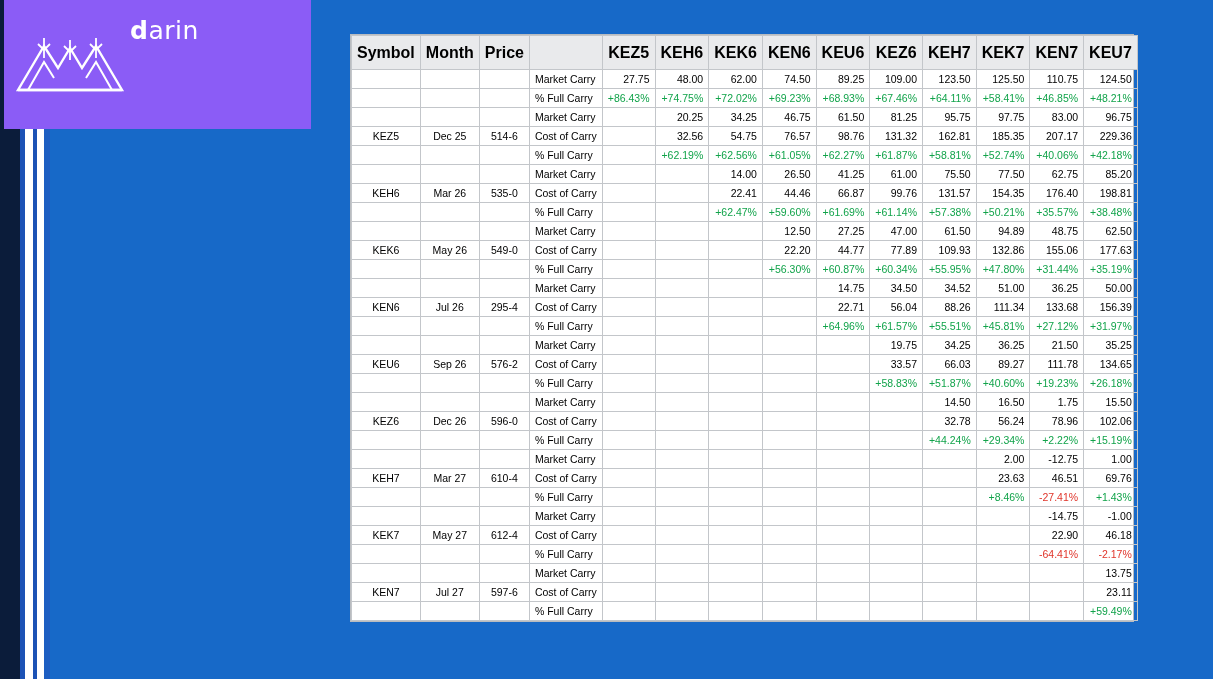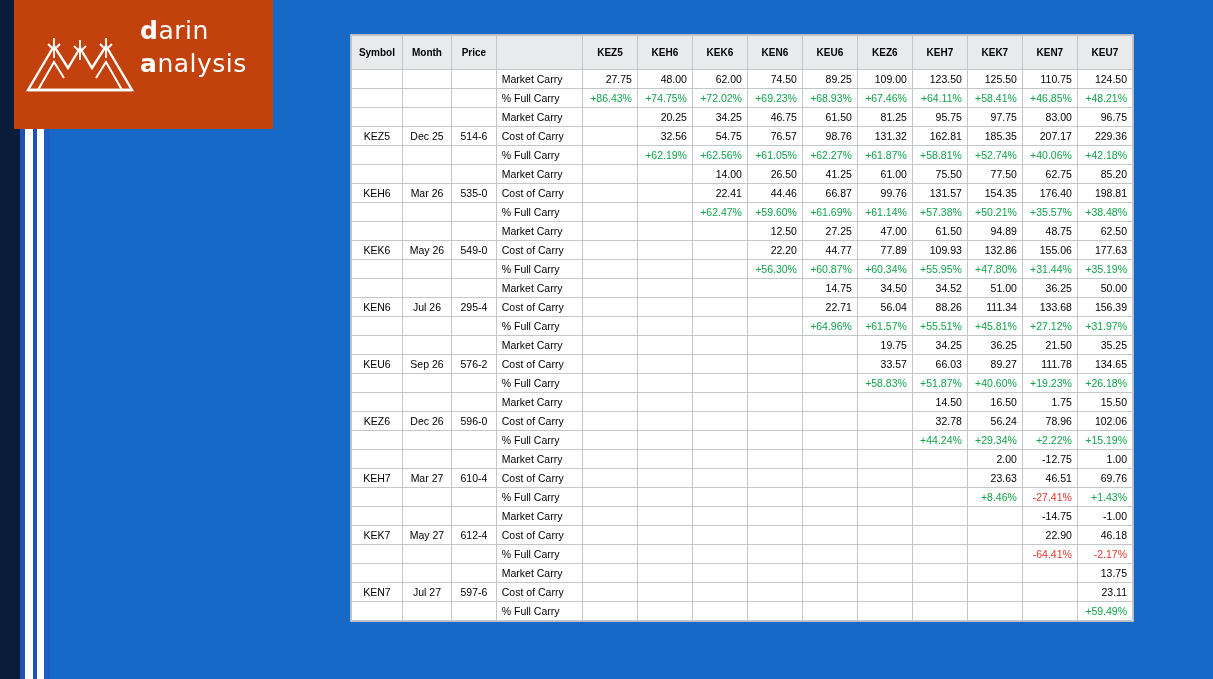--- a/index.html
+++ b/index.html
@@ -61,26 +61,27 @@
     left: 0;
     top: 0;
     width: 20px;
     height: 679px;
     background: #0b1c3a;
   }
 
   
   .logo-block {
     position: absolute;
-    left: 14px;
+    left: 4px;
     top: 0;
     width: 259px;
     height: 129px;
-    background: #c2410c;
+    background: #8b5cf6;
     z-index: 5;
+    padding-left: 48px;
   }
   .logo-mark {
     position: absolute;
     left: 10px;
     top: 28px;
     width: 112px;
     height: 72px;
   }
   .logo-text {
     position: absolute;
@@ -126,21 +127,21 @@
     border: 1px solid #c3c6ca;
     height: 19px;
     padding: 0 5px;
     white-space: nowrap;
     box-sizing: border-box;
   }
   table.carry thead th {
     background: #e9eaec;
     font-weight: bold;
     text-align: center;
-    font-size: 10px;
+    font-size: 16px;
     height: 34px;
   }
   .c-sym { width: 56px; text-align: center; }
   .c-month { width: 54px; text-align: center; }
   .c-price { width: 54px; text-align: center; }
   .c-label { width: 104px; text-align: center; }
   .c-num { width: 58px; text-align: right; }
   td.num { text-align: right; padding-right: 6px; }
   td.lbl { text-align: left; }
   td.sym { text-align: center; }
@@ -162,21 +163,20 @@
   <svg class="logo-mark" viewBox="0 0 112 72">
     <path d="M4 62 L30 18 L44 40 L56 20 L68 40 L82 18 L108 62 Z" fill="none" stroke="#ffffff" stroke-width="2.4"></path>
     <path d="M14 62 L30 34 L40 50 M72 50 L82 34 L98 62" fill="none" stroke="#ffffff" stroke-width="2"></path>
     <path d="M30 10 L30 30 M24 16 L30 22 L36 16" fill="none" stroke="#ffffff" stroke-width="1.8"></path>
     <path d="M56 12 L56 32 M50 18 L56 24 L62 18" fill="none" stroke="#ffffff" stroke-width="1.8"></path>
     <path d="M82 10 L82 30 M76 16 L82 22 L88 16" fill="none" stroke="#ffffff" stroke-width="1.8"></path>
     <path d="M4 62 L108 62" stroke="#ffffff" stroke-width="2.4"></path>
   </svg>
   <div class="logo-text">
     <div><span class="lead">d</span><span class="rest">arin</span></div>
-    <div><span class="lead">a</span><span class="rest">nalysis</span></div>
   </div>
 </div>
 
 <div class="table-wrap">
   <table class="carry">
     <thead>
       <tr>
         <th class="c-sym">Symbol</th>
         <th class="c-month">Month</th>
         <th class="c-price">Price</th>

